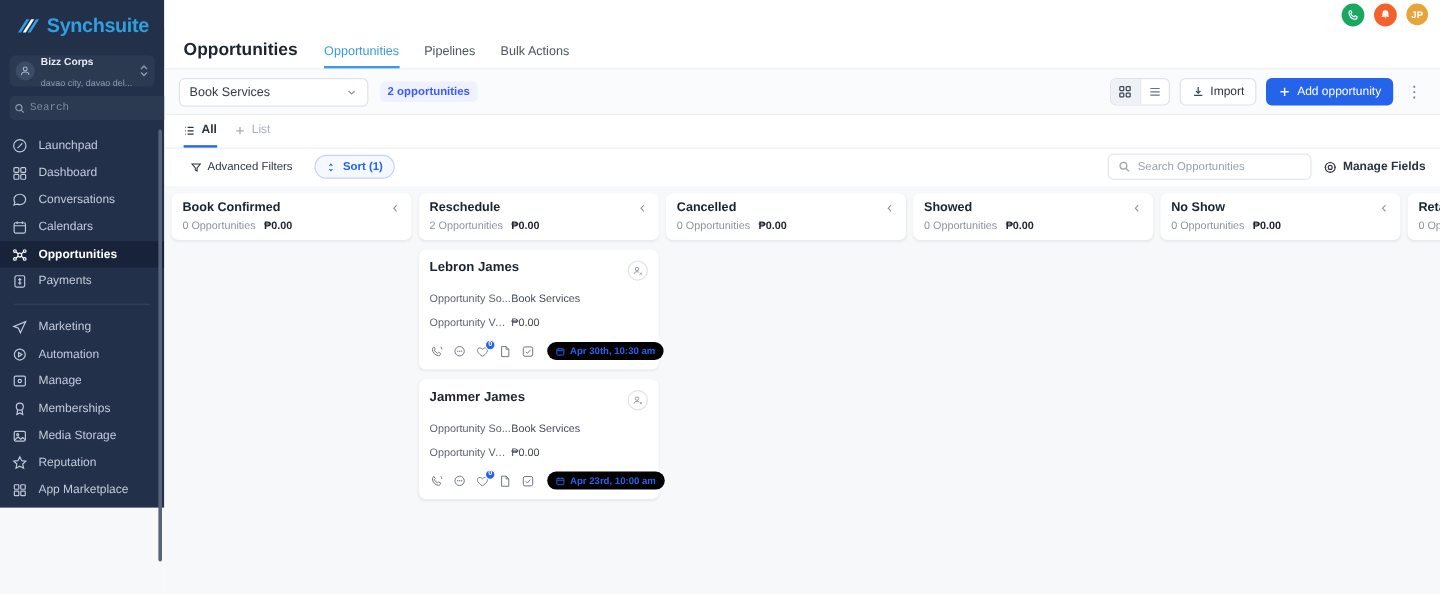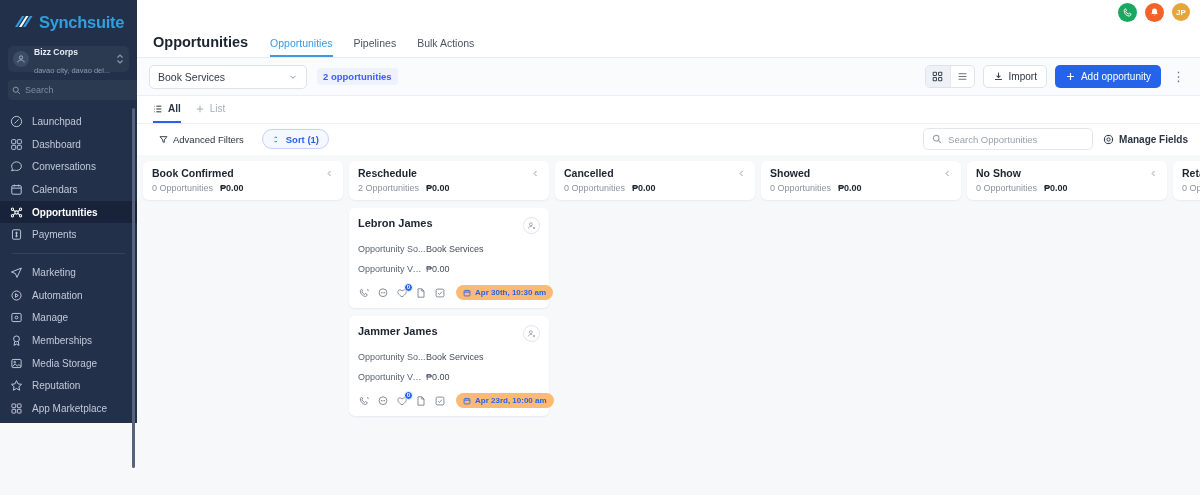--- a/index.html
+++ b/index.html
@@ -50,21 +50,21 @@
 
   .search-row {
     margin: 8px 8px 0 8px; display: flex; align-items: center; gap: 6px;
   }
   .search-box {
     flex: 1; height: 20px; background: #2b3951; border-radius: 4px;
     display: flex; align-items: center; padding: 0 4px; gap: 4px;
   }
   .search-box input {
     flex: 1; background: transparent; border: 0; outline: none;
-    color: #9aa7bd; font-size: 9px; font-family: Liberation Sans, sans-serif; min-width: 0;
+    color: #9aa7bd; font-size: 9px; font-family: Liberation Mono, monospace; min-width: 0;
   }
   .search-box input::placeholder { color: #7d8ba2; }
   .kbd {
     background: #3c4a62; color: #c3cddd; font-size: 7px;
     border-radius: 3px; padding: 1px 3px; line-height: 1.3;
   }
   .plus-btn {
     width: 17px; height: 17px; border-radius: 4px;
     background: #2b3951; color: #3ddc97;
     display: flex; align-items: center; justify-content: center;
@@ -226,21 +226,21 @@
     margin-top: 11px; display: flex; align-items: center; gap: 7px;
   }
   .ci { width: 12px; height: 12px; color: #6e7embed; color: #6e7685; position: relative; display: block; }
   .badge {
     position: absolute; top: -4px; right: -5px; min-width: 9px; height: 9px;
     background: #2563eb; color: #fff; border-radius: 50%; font-size: 6px;
     display: flex; align-items: center; justify-content: center;
     font-weight: 700; padding: 0 1px; border: 1px solid #fff;
   }
   .date-chip {
-    margin-left: 3px; height: 15px; background: #fdba74; color: #2563eb;
+    margin-left: 3px; height: 15px; background: #000000; color: #2563eb;
     border-radius: 8px; display: flex; align-items: center; gap: 4px;
     padding: 0 7px; font-size: 8px; font-weight: 600; white-space: nowrap;
   }
   svg { display: block; }
 </style>
 </head>
 <body>
 
 <div class="app">
 

